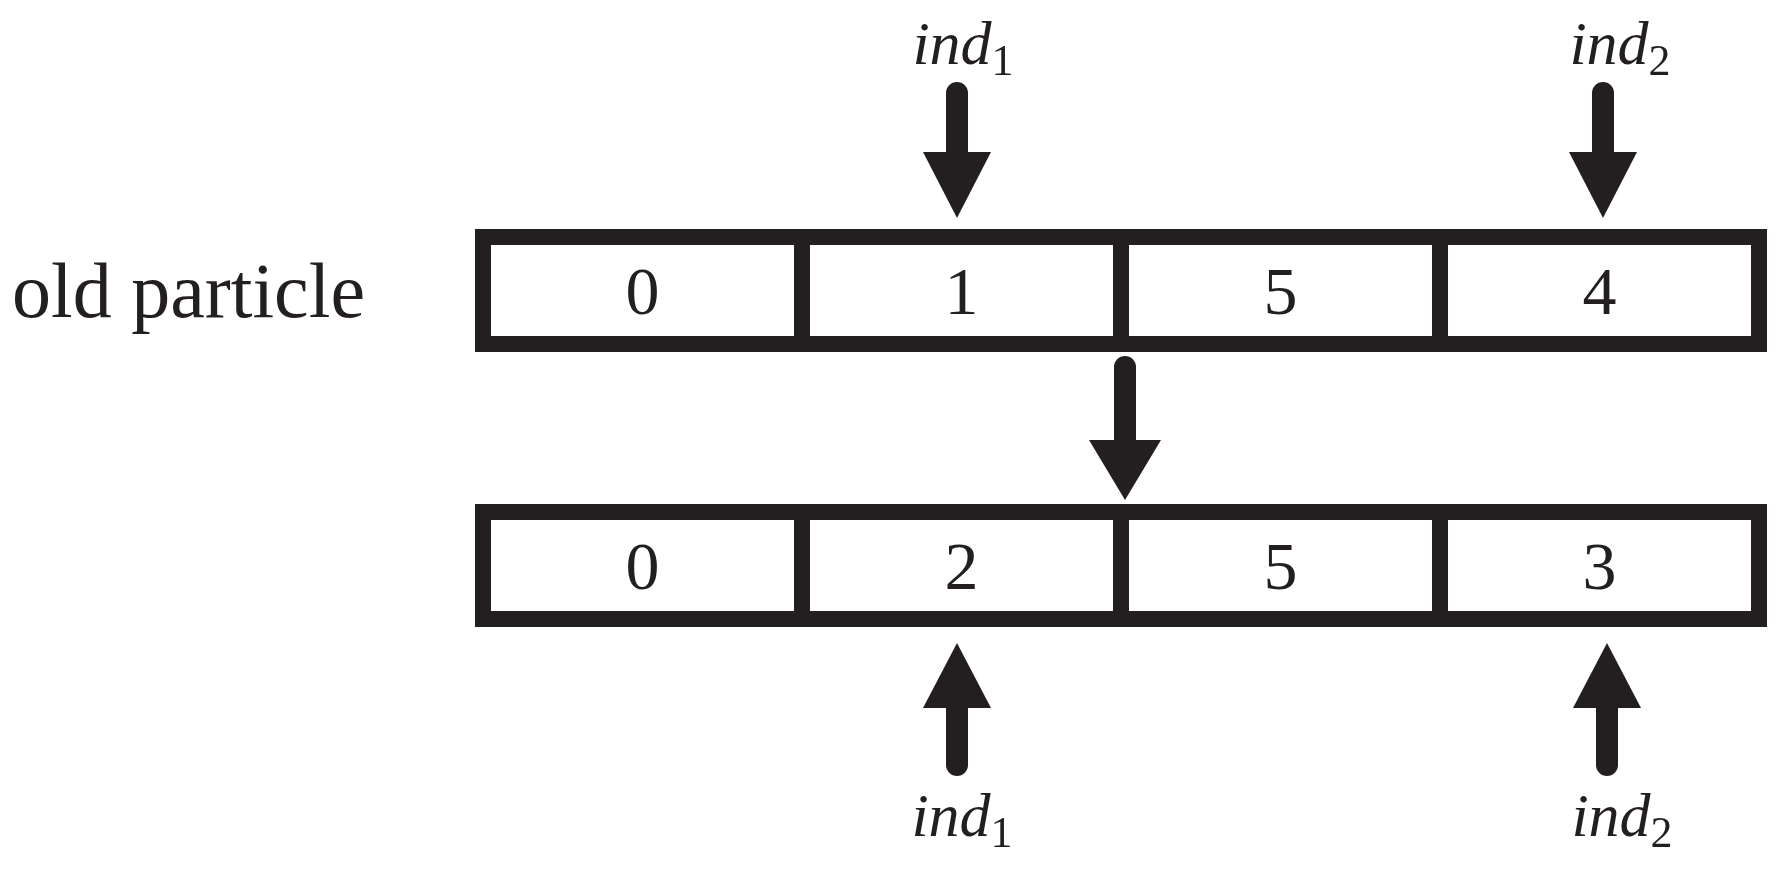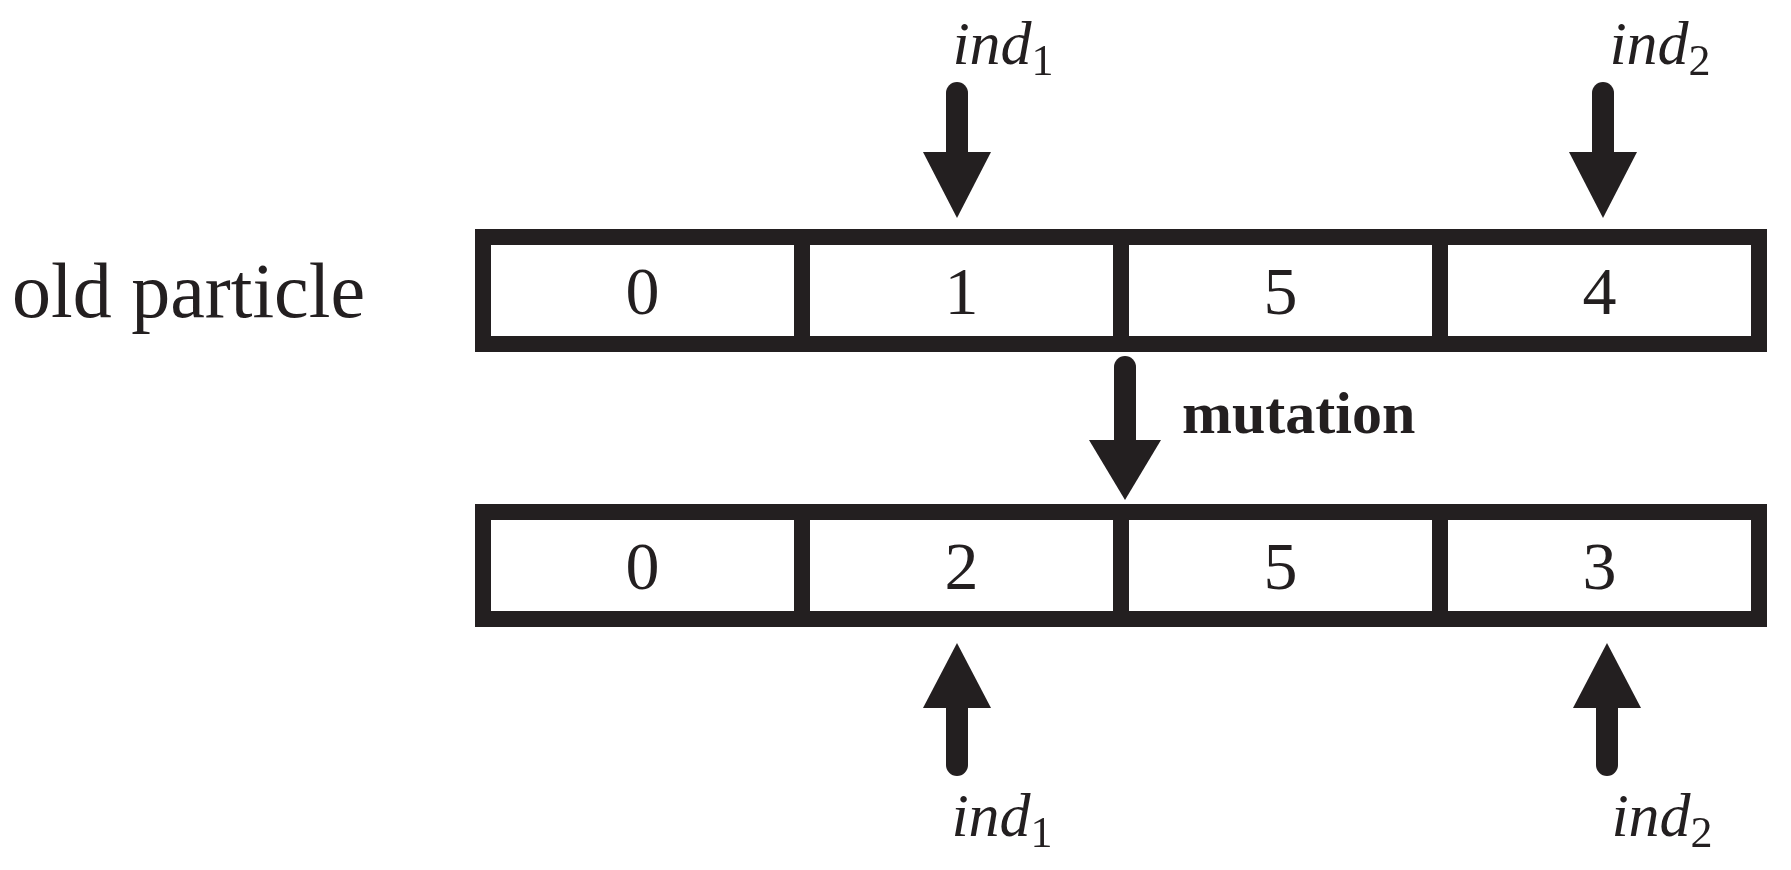--- a/index.html
+++ b/index.html
@@ -7,21 +7,21 @@
   .canvas {
     position:relative; width:1791px; height:870px;
     background:var(--paper); color:var(--ink);
     font-family:"Liberation Serif","DejaVu Serif",serif;
     overflow:hidden;
   }
 
   
   .ind-label {
     position:absolute; transform:translateX(-50%);
-    font-style:italic; font-size:62px; line-height:1; white-space:nowrap;margin-left:40px;
+    font-style:italic; font-size:62px; line-height:1; white-space:nowrap;
   }
   .ind-label sub {
     font-style:normal; font-size:44px; line-height:0;
     vertical-align:-0.25em;
   }
 
   
   .row-label {
     position:absolute; left:12px; width:462px; text-align:left;
     font-size:78px; line-height:1; white-space:nowrap;
@@ -104,21 +104,20 @@
       </div>
     <div class="cell">
         <span>4</span>
       </div>
   </div>
 
   <div class="marrow" style="left:1089px; top:356px;">
     <div class="stem"></div>
     <div class="head"></div>
   </div>
-  <div class="op-label" style="left:1182px; top:383px;">mutation</div>
 
 
   <div class="prow" style="top:504px;">
     <div class="cell">
         <span>0</span>
       </div>
     <div class="cell">
         <span>2</span>
       </div>
     <div class="cell">

